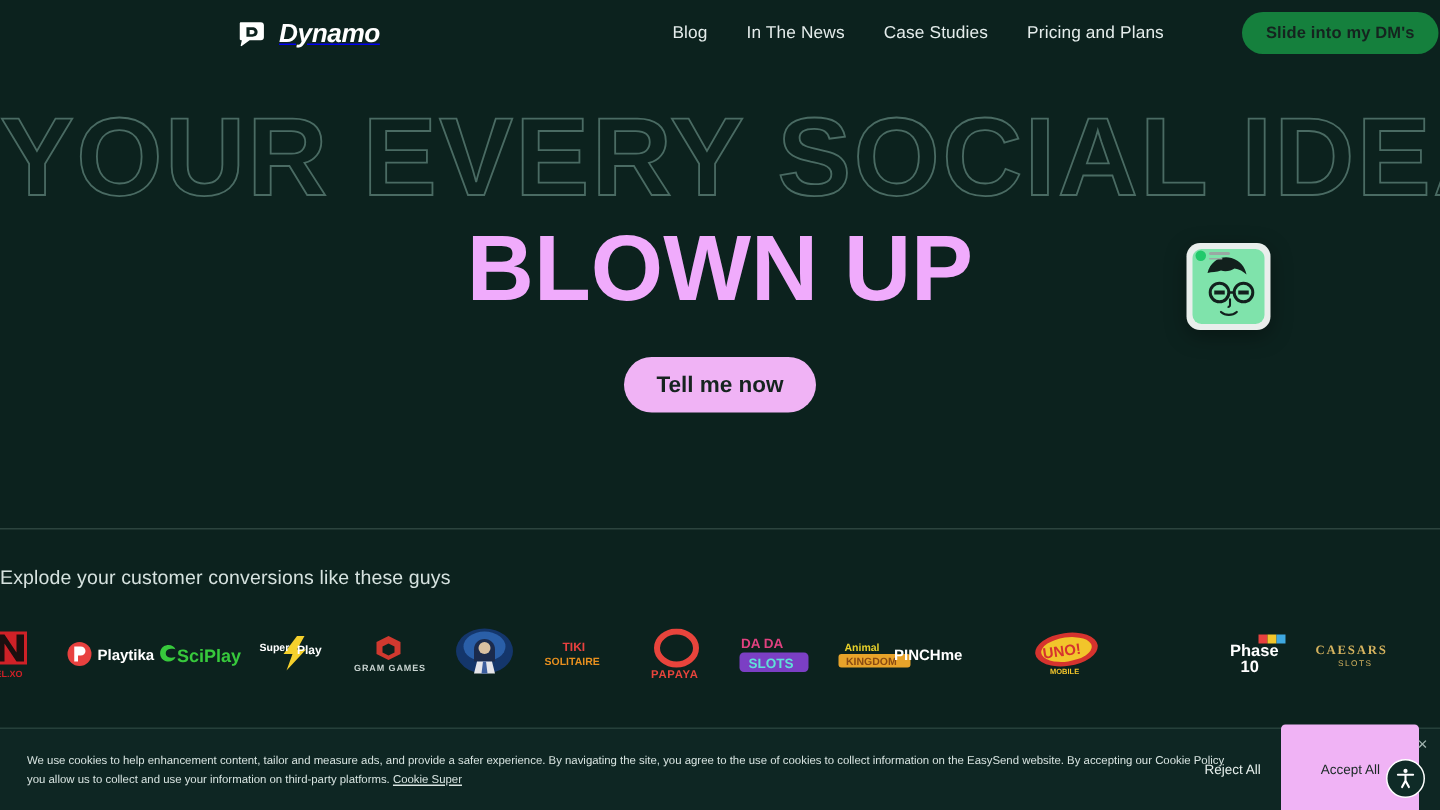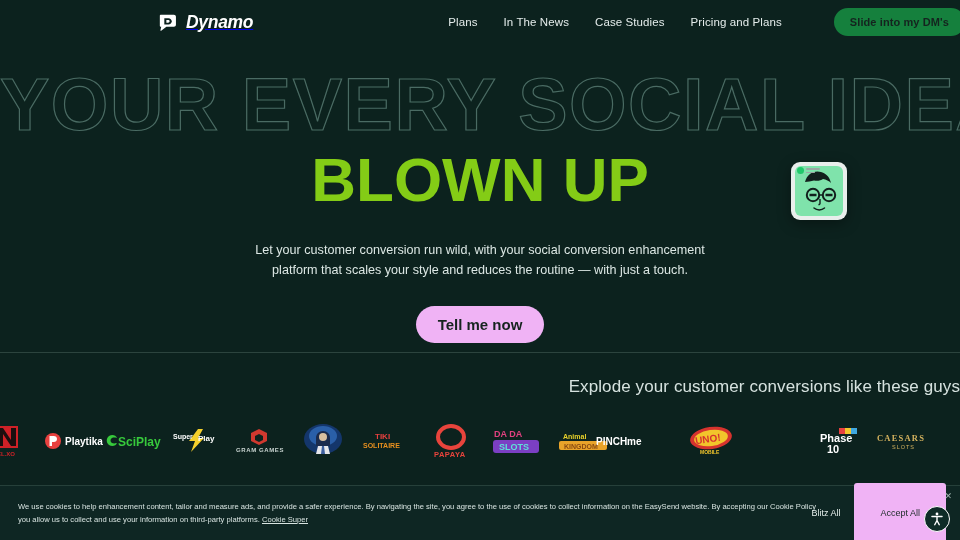--- a/index.html
+++ b/index.html
@@ -91,21 +91,21 @@
     text-stroke: 1.2px #4a6b63;
     white-space: nowrap;
     user-select: none;
   }
 
   .headline-solid {
     font-size: 62px;
     font-weight: 800;
     letter-spacing: 0px;
     line-height: 1.02;
-    color: #84cc16;
+    color: #f0abfc;
     margin-top: 8px;
     white-space: nowrap;
   }
 
   .hero-sub {
     margin: 28px auto 0;
     width: 470px;
     font-size: 12.6px;
     line-height: 1.62;
     color: #dce7e4;
@@ -187,22 +187,22 @@
   }
 
   
   .logos-section {
     position: absolute;
     left: 0;
     top: 353px;
     width: 100%;
   }
   .logos-title {
-    text-align: right;
-    font-size: 17px;
+    text-align: left;
+    font-size: 13px;
     color: #d6e2df;
     margin-top: 24px;
     letter-spacing: 0.1px;
   }
   .logo-strip {
     position: relative;
     margin-top: 18px;
     height: 52px;
     padding-left: 28px;
   }
@@ -304,34 +304,33 @@
       <svg viewBox="0 0 24 24" width="21" height="21">
         <path d="M3 3.2h15.2c1.3 0 2.3 1 2.3 2.3v9.1c0 1.3-1 2.3-2.3 2.3H9.6L3.6 21.4c-.4.3-.9 0-.8-.5l.9-4H3c-.5 0-.9-.4-.9-.9V4.1c0-.5.4-.9.9-.9z" fill="#ffffff"></path>
         <path d="M7.2 7.1h4.6c2.3 0 3.9 1.5 3.9 3.6s-1.6 3.6-3.9 3.6H7.2V7.1z" fill="#0c221e"></path>
         <path d="M9.6 9.1h1.9c1.1 0 1.8.6 1.8 1.6s-.7 1.6-1.8 1.6H9.6V9.1z" fill="#ffffff"></path>
       </svg>
     </span>
     <span class="brand-name">Dynamo</span>
   </a>
 
   <nav class="nav">
-    <a class="nav-link" href="#">Plans</a>
+    <a class="nav-link" href="#">Blog</a>
     <a class="nav-link" href="#">In The News</a>
     <a class="nav-link" href="#">Case Studies</a>
     <a class="nav-link" href="#">Pricing and Plans</a>
     <button class="nav-cta">Slide into my DM's</button>
   </nav>
 </header>
 
 <section class="hero">
 
   <h1 class="headline-outline">YOUR EVERY SOCIAL IDEA</h1>
   <h2 class="headline-solid">BLOWN UP</h2>
 
-  <p class="hero-sub">Let your customer conversion run wild, with your social conversion enhancement platform that scales your style and reduces the routine — with just a touch.</p>
 
   <button class="hero-cta">Tell me now</button>
 
   <div class="avatar-card">
     <div class="avatar-inner">
       <svg class="face-svg" viewBox="0 0 48 50">
         <path d="M10 16c2-8 9-12 16-10 6 1.8 9 6 10 11-2-2-5-3.6-8-4-2 1.6-6 2.2-9 1.4-3 1-6 1-9 1.6z" fill="#12201d"></path>
         <circle cx="18" cy="29" r="6.2" fill="none" stroke="#12201d" stroke-width="2"></circle>
         <circle cx="34" cy="29" r="6.2" fill="none" stroke="#12201d" stroke-width="2"></circle>
         <path d="M24.2 29h3.6" stroke="#12201d" stroke-width="1.6"></path>
@@ -473,21 +472,21 @@
 </section>
 
 <div class="cookie-banner">
   <p class="cookie-text">
     <span>We use cookies to help enhancement content, tailor and measure ads, and provide a safer experience. By navigating the site, you agree to the use of cookies to collect information on the EasySend website. By accepting our Cookie Policy</span>
     <span>you allow us to collect and use your information on third-party platforms.</span>
     <a class="cookie-link" href="#">Cookie Super</a>
   </p>
 
   <div class="cookie-actions">
-    <button class="reject-btn">Blitz All</button>
+    <button class="reject-btn">Reject All</button>
     <button class="accept-btn">Accept All</button>
   </div>
 
   <span class="cookie-close">✕</span>
 </div>
 
 <div class="a11y-widget">
   <svg width="16" height="16" viewBox="0 0 24 24">
     <circle cx="12" cy="4.4" r="2.1" fill="#ffffff"></circle>
     <path d="M4.4 8.2h15.2" stroke="#ffffff" stroke-width="2.1" stroke-linecap="round"></path>

